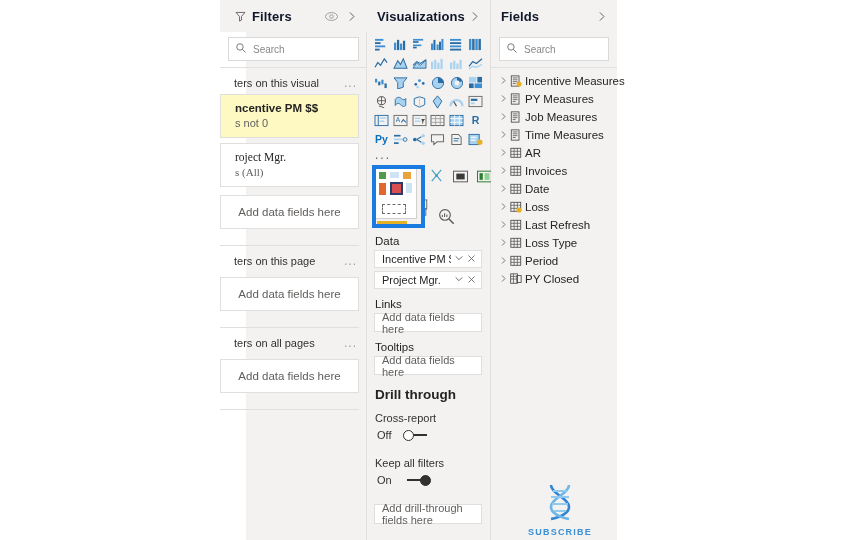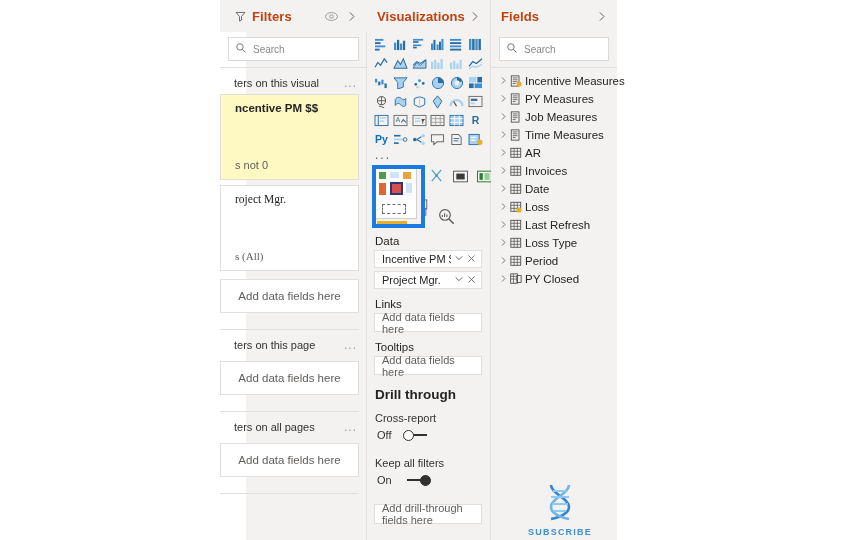--- a/index.html
+++ b/index.html
@@ -11,21 +11,21 @@
     position:relative;
   }
   .stage{position:absolute;left:0;top:0;width:862px;height:540px;}
 
   
   .panel{position:absolute;top:0;height:540px;background:#f3f2f1;box-sizing:border-box;}
   .panel-head{
     height:32px;display:flex;align-items:center;
     padding:0 6px 0 10px;background:#f3f2f1;
   }
-  .panel-title{font-size:13px;color:#c2410c;font-weight:600;flex:1;letter-spacing:.1px;}
+  .panel-title{font-size:13px;color:#0f172a;font-weight:600;flex:1;letter-spacing:.1px;}
   .head-icon{width:20px;height:20px;display:flex;align-items:center;justify-content:center;
              color:#605e5c;flex:0 0 auto;}
   .chev{font-size:13px;color:#605e5c;font-weight:400;}
 
   .searchbox{
     margin:5px 8px 6px 8px;height:24px;background:#ffffff;border:1px solid #d9d9d9;
     display:flex;align-items:center;padding:0 6px;box-sizing:border-box;
   }
   .searchbox .mag{flex:0 0 auto;margin-right:6px;}
   .searchbox .sph{font-size:10px;color:#8a8886;}
@@ -39,21 +39,21 @@
     font-size:11px;color:#323130;padding:8px 10px 4px 14px;display:flex;align-items:center;
   }
   .f-sec-label .txt{flex:1;}
   .f-sec-label .dots{color:#a19f9d;font-size:12px;letter-spacing:1px;}
   .f-card{
     background:#ffffff;border:1px solid #e1dfdd;margin:0 8px 0 0;
     padding:6px 8px 7px 14px;box-sizing:border-box;
   }
   .f-card.active{background:#fef9c3;}
   .f-card .t1{font-size:11.5px;color:#252423;font-weight:700;line-height:15px;white-space:nowrap;}
-  .f-card .t2{font-size:11px;color:#605e5c;line-height:14px;white-space:nowrap;margin-top:42px;}
+  .f-card .t2{font-size:11px;color:#605e5c;line-height:14px;white-space:nowrap;}
   .f-drop{
     background:#ffffff;border:1px solid #e1dfdd;margin:5px 8px 0 0;height:34px;
     display:flex;align-items:center;justify-content:center;
     font-size:11.5px;color:#605e5c;box-sizing:border-box;
   }
   .f-gap{height:16px;}
 
   
   #viz{left:367px;width:124px;background:#f3f2f1;border-right:1px solid #e1dfdd;}
   .viz-grid{

